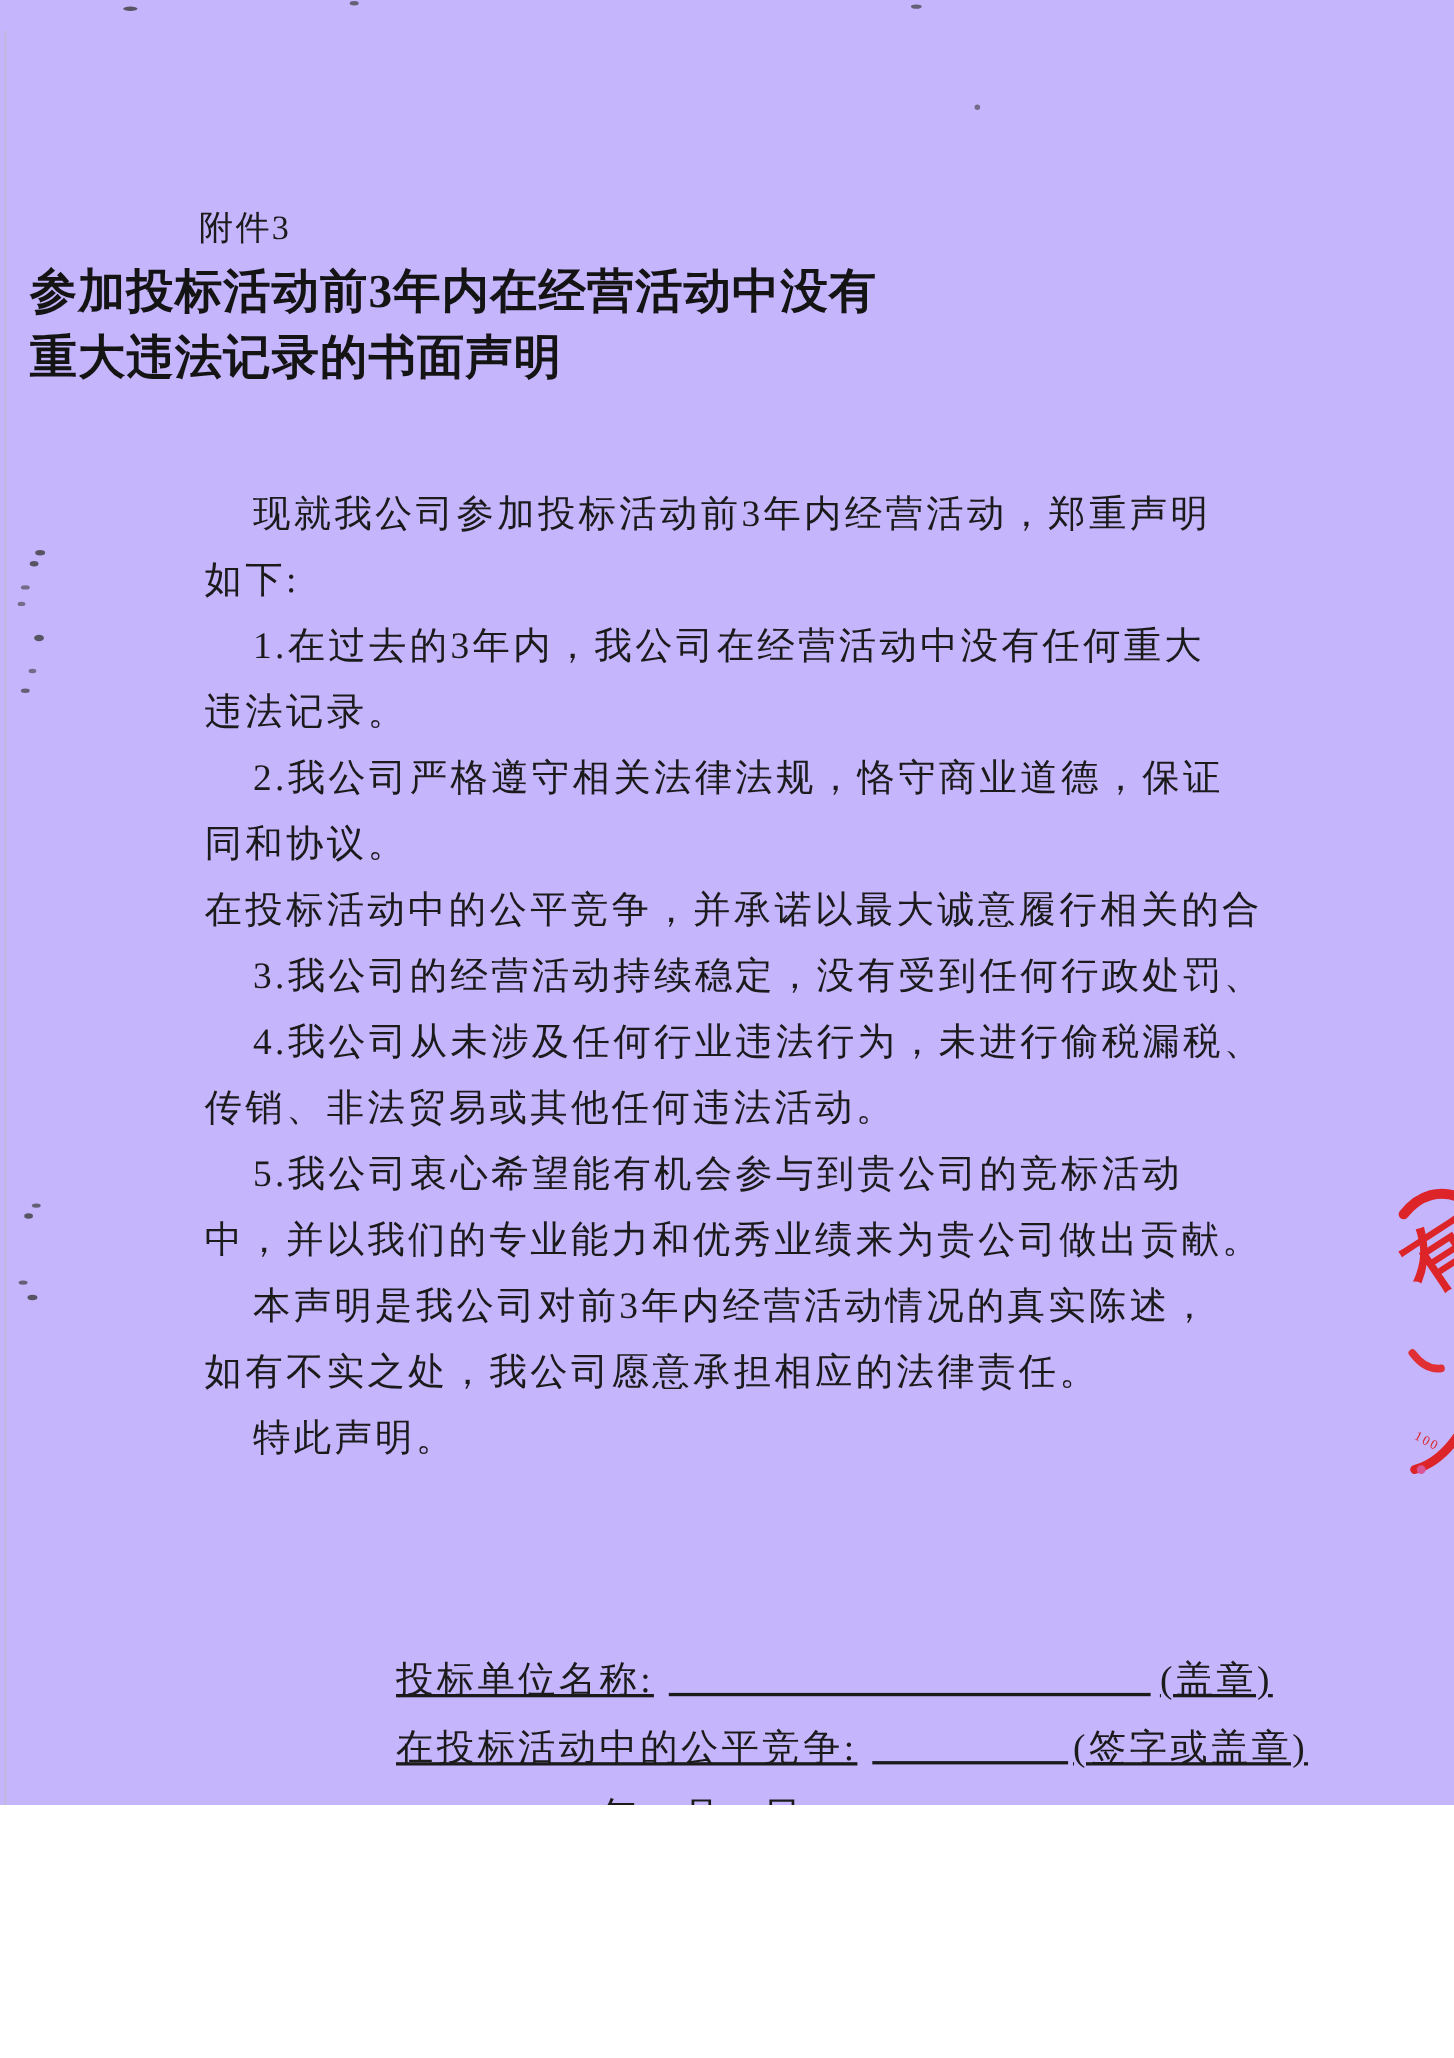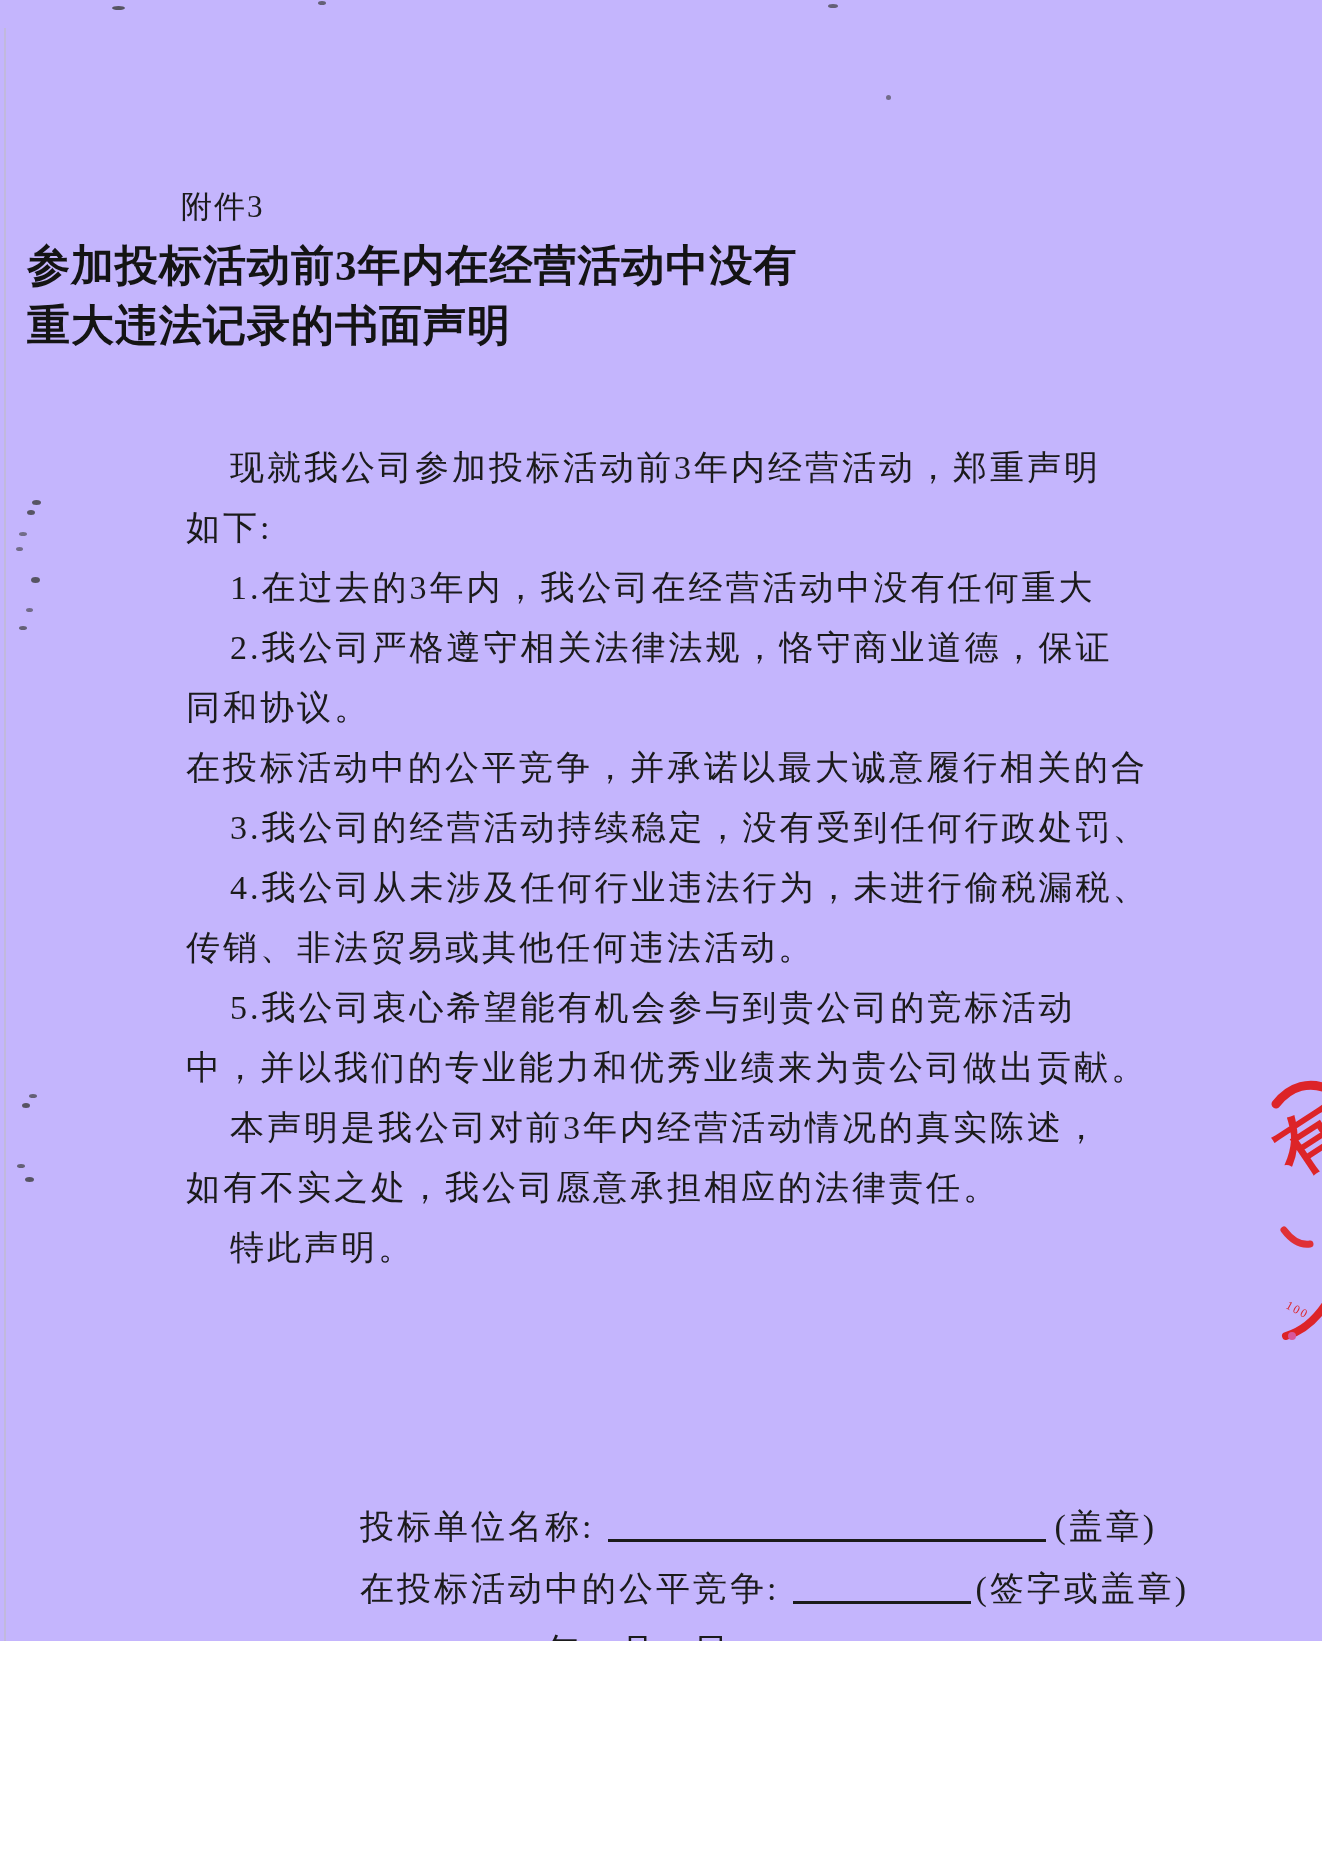--- a/index.html
+++ b/index.html
@@ -10,21 +10,21 @@
   }
   .edge-line{position:absolute;left:4px;top:28px;width:2px;height:1822px;background:#bdbdbd;opacity:.5;}
   .attachment{position:absolute;left:181px;top:186px;font-size:31px;letter-spacing:2px;}
   .title{
     position:absolute;left:15px;top:224px;width:1140px;margin:12px;text-align:left;
     font-size:43px;line-height:60px;font-weight:700;letter-spacing:1px;color:#141414;
   }
   .docbody{position:absolute;left:186px;top:438px;width:965px;font-size:34px;line-height:60px;letter-spacing:3px;}
   .bline{height:60px;white-space:nowrap;}
   .bline.indent{padding-left:44px;}
-  .sig{position:absolute;left:360px;font-size:34px;letter-spacing:3px;white-space:nowrap;}
+  .sig{position:absolute;left:360px;font-size:34px;letter-spacing:3px;white-space:nowrap;text-decoration:underline;}
   .sigA{top:1504px;}
   .sigB{top:1566px;}
   .uline{display:inline-block;border-bottom:3px solid #1b1b1b;height:30px;vertical-align:-4px;}
   .u1{width:438px;margin:0 8px 0 14px;}
   .u2{width:178px;margin:0 4px 0 14px;}
   .dateline{position:absolute;left:546px;top:1628px;font-size:34px;display:flex;gap:40px;}
   .pagenum{position:absolute;left:0;top:1746px;width:1322px;text-align:center;font-size:25px;color:#222;}
   .stamp{position:absolute;left:1230px;top:1070px;overflow:visible;}
   .speck{position:absolute;background:#3c3c3c;border-radius:50%;}
   .s1{left:112px;top:6px;width:13px;height:4px;opacity:.8;}
@@ -51,20 +51,21 @@
   <div class="edge-line"></div>
 
   <div class="attachment">附件3</div>
 
   <h1 class="title"><span>参加投标活动前3年内在经营活动中没有</span><br><span>重大违法记录的书面声明</span></h1>
 
   <div class="docbody">
     <div class="bline indent">现就我公司参加投标活动前3年内经营活动，郑重声明</div>
     <div class="bline">如下:</div>
     <div class="bline indent">1.在过去的3年内，我公司在经营活动中没有任何重大</div>
+    <div class="bline">违法记录。</div>
     <div class="bline indent">2.我公司严格遵守相关法律法规，恪守商业道德，保证</div>
     <div class="bline">同和协议。</div>
     <div class="bline">在投标活动中的公平竞争，并承诺以最大诚意履行相关的合</div>
     <div class="bline indent">3.我公司的经营活动持续稳定，没有受到任何行政处罚、</div>
     <div class="bline indent">4.我公司从未涉及任何行业违法行为，未进行偷税漏税、</div>
     <div class="bline">传销、非法贸易或其他任何违法活动。</div>
     <div class="bline indent">5.我公司衷心希望能有机会参与到贵公司的竞标活动</div>
     <div class="bline">中，并以我们的专业能力和优秀业绩来为贵公司做出贡献。</div>
     <div class="bline indent">本声明是我公司对前3年内经营活动情况的真实陈述，</div>
     <div class="bline">如有不实之处，我公司愿意承担相应的法律责任。</div>

